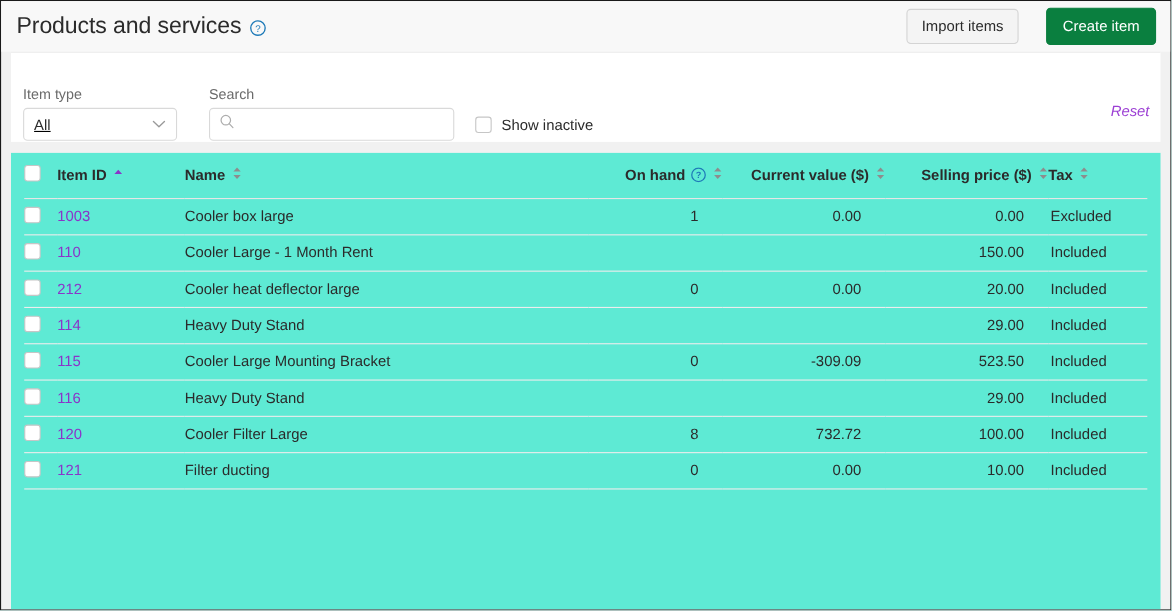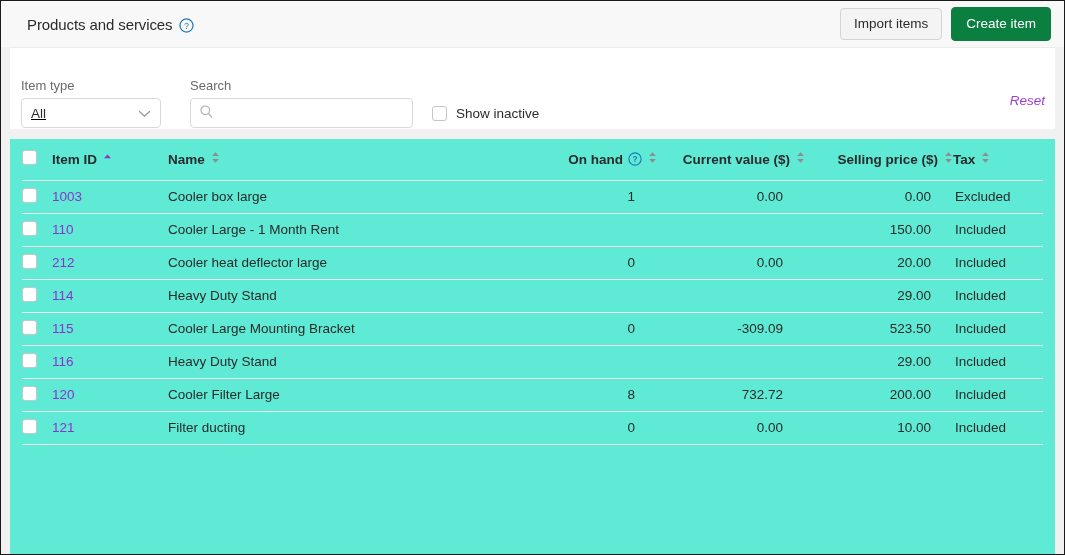--- a/index.html
+++ b/index.html
@@ -20,42 +20,41 @@
   
   .page-header {
     position: relative;
     height: 46px;
     background: #f8f8f8;
     display: flex;
     align-items: center;
     padding: 0 13px 0 14px;
   }
   .page-title {
-    font-size: 15px;
+    font-size: 21px;
     color: #2b2b2b;
     font-weight: 400;
     letter-spacing: -0.1px;
     white-space: nowrap;
-    margin-left: 12px;
   }
   .help-icon {
     display: inline-flex;
     align-items: center;
     justify-content: center;
     margin-left: 7px;
     width: 15px; height: 15px;
     position: relative;
     top: 1px;
   }
   .help-icon svg { display: block; }
   .header-actions {
     margin-left: auto;
     display: flex;
     align-items: center;
-    gap: 9px;
+    gap: 25px;
   }
   .btn {
     font-family: "Liberation Sans", sans-serif;
     font-size: 13.5px;
     border-radius: 4px;
     cursor: pointer;
     white-space: nowrap;
     line-height: 1;
   }
   .btn-secondary {
@@ -408,21 +407,21 @@
             <td class="num"></td>
             <td class="num">29.00</td>
             <td class="c-tax">Included</td>
           </tr>
           <tr>
             <td><span class="row-cb" style="display:inline-block"></span></td>
             <td><span class="item-id">120</span></td>
             <td><span>Cooler Filter Large</span></td>
             <td class="num">8</td>
             <td class="num">732.72</td>
-            <td class="num">200.00</td>
+            <td class="num">100.00</td>
             <td class="c-tax">Included</td>
           </tr>
           <tr>
             <td><span class="row-cb" style="display:inline-block"></span></td>
             <td><span class="item-id">121</span></td>
             <td><span>Filter ducting</span></td>
             <td class="num">0</td>
             <td class="num">0.00</td>
             <td class="num">10.00</td>
             <td class="c-tax">Included</td>

